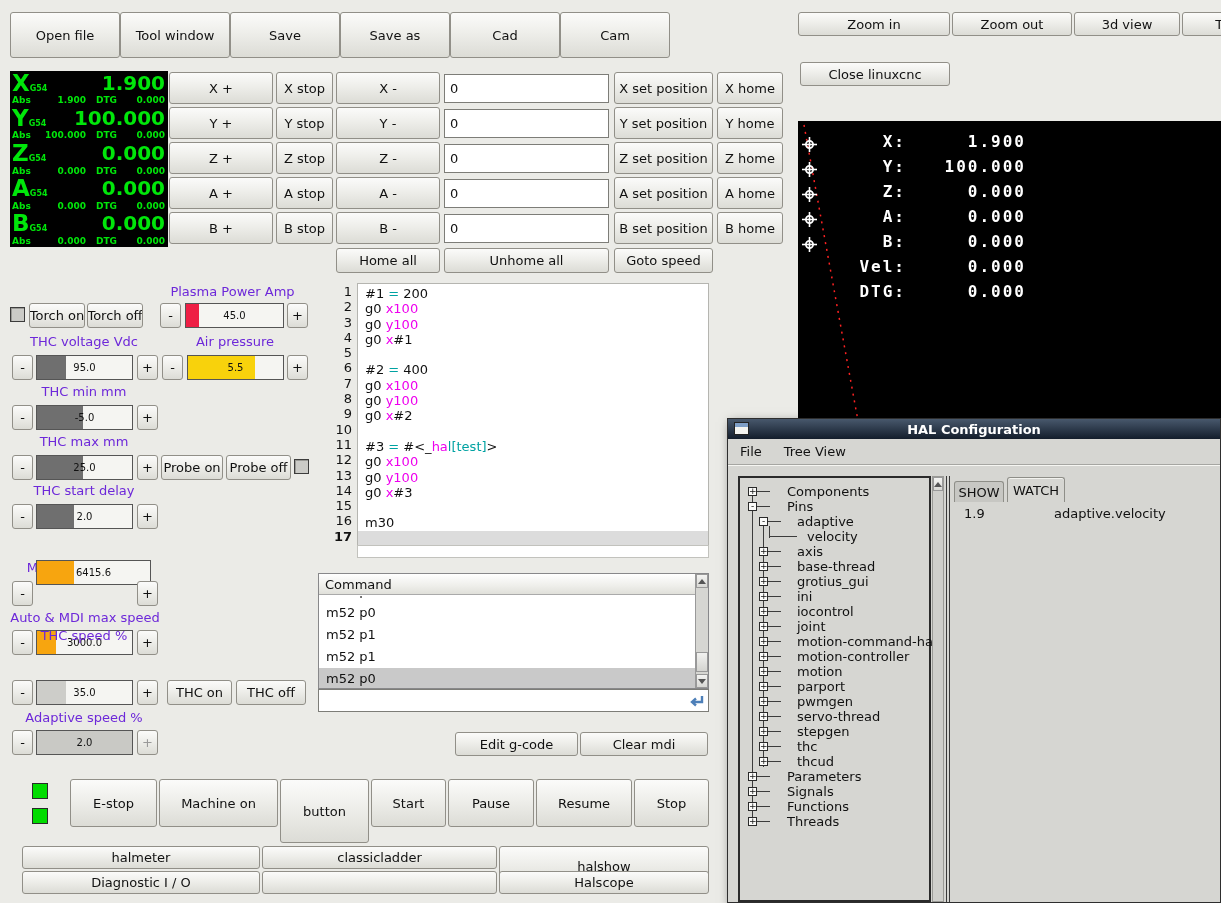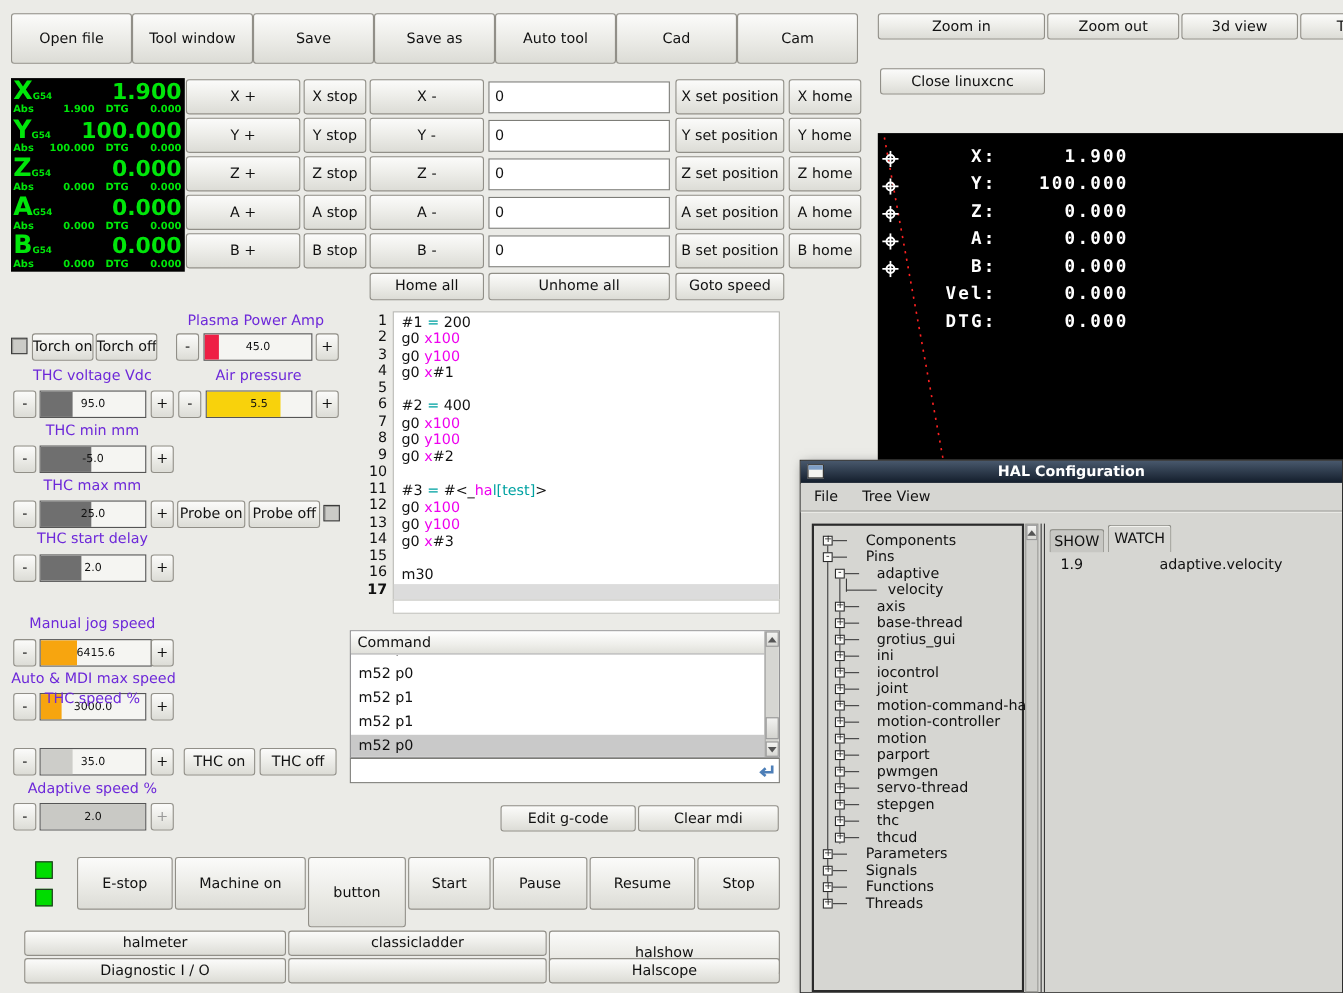--- a/index.html
+++ b/index.html
@@ -116,21 +116,20 @@
   .watch-val { position:absolute; left:21px; } .watch-pin { position:absolute; left:111px; }
 </style>
 </head>
 <body>
 
 <div class="abs" id="top-toolbar">
   <div class="btn">Open file</div>
   <div class="btn">Tool window</div>
   <div class="btn">Save</div>
   <div class="btn">Save as</div>
-  <div class="btn">Auto tool</div>
   <div class="btn">Cad</div>
   <div class="btn">Cam</div>
 </div>
 
 <div class="abs" id="view-toolbar">
   <div class="btn" style="width:152px">Zoom in</div>
   <div class="btn" style="width:120px">Zoom out</div>
   <div class="btn" style="width:106px">3d view</div>
   <div class="btn" style="width:80px">To</div>
 </div>
@@ -293,21 +292,21 @@
 <div class="lp-label" style="left:10px; top:483px; width:148px;">THC start delay</div>
 <div class="btn spin-btn" style="left:12px; top:504px; width:21px; height:25px;">-</div>
 <div class="spin-bar" style="left:36px; top:504px; width:97px; height:25px;">
   <div class="spin-fill" style="width: 39%; background: rgb(111, 111, 111);"></div>
     <div class="spin-val">2.0</div>
 </div>
 <div class="btn spin-btn" style="left:137px; top:504px; width:21px; height:25px;">+</div>
 
 <div class="lp-label" style="left:10px; top:560px; width:148px;">Manual jog speed</div>
 <div class="btn spin-btn" style="left:12px; top:581px; width:21px; height:25px;">-</div>
-<div class="spin-bar" style="left:36px; top:581px; width:102px; height:25px;padding-left:40px;">
+<div class="spin-bar" style="left:36px; top:560px; width:115px; height:25px;padding-left:40px;">
   <div class="spin-fill" style="width: 33%; background: rgb(247, 165, 15);"></div>
     <div class="spin-val">6415.6</div>
 </div>
 <div class="btn spin-btn" style="left:137px; top:581px; width:21px; height:25px;">+</div>
 
 <div class="lp-label" style="left:0px; top:610px; width:170px;">Auto &amp; MDI max speed</div>
 <div class="btn spin-btn" style="left:12px; top:630px; width:21px; height:25px;">-</div>
 <div class="spin-bar" style="left:36px; top:630px; width:97px; height:25px;">
   <div class="spin-fill" style="width: 20%; background: rgb(247, 165, 15);"></div>
     <div class="spin-val">3000.0</div>

